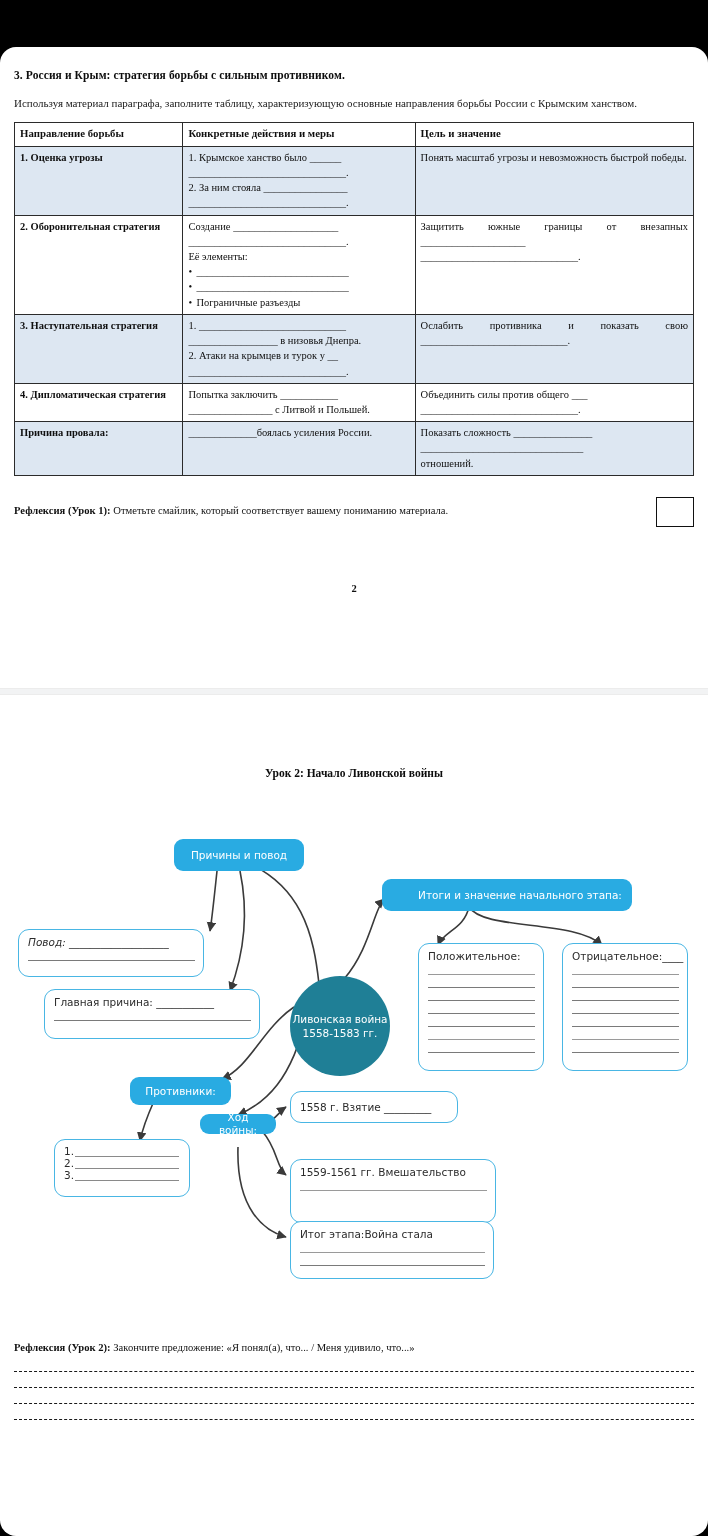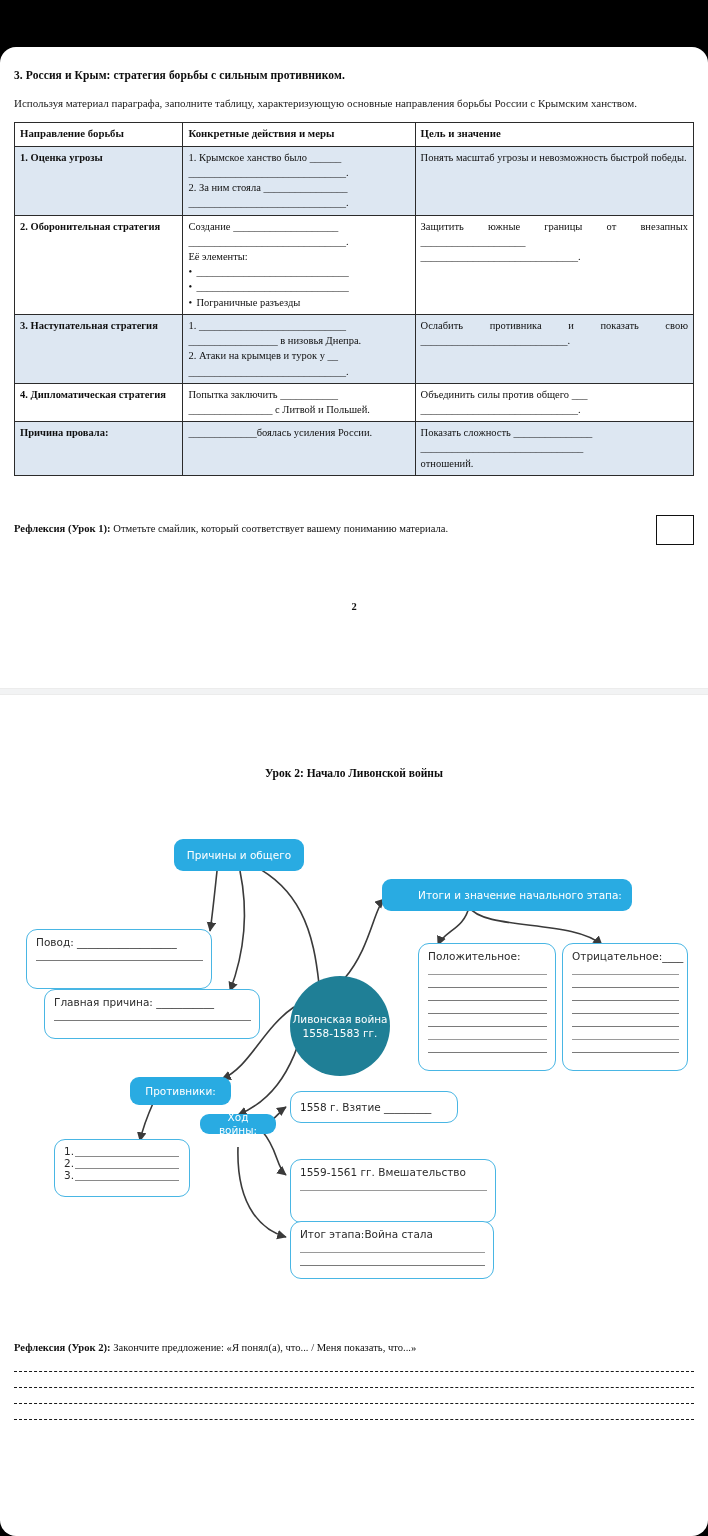--- a/index.html
+++ b/index.html
@@ -87,21 +87,21 @@
   td.rowhead { font-weight: bold; }
   .jt { text-align: justify; text-justify: inter-word; }
   .bul { margin: 0; padding: 0; list-style: none; }
   .bul li { position: relative; padding-left: 8px; }
   .bul li:before { content: "•"; position: absolute; left: 0; }
 
   
   .reflect-row {
     display: flex;
     align-items: flex-start;
-    margin-top: 39px;
+    margin-top: 21px;
   }
   .reflect-text {
     font-size: 10.6px;
     color: #101010;
     flex: 1 1 auto;
     padding-top: 7px;
     line-height: 1.4;
   }
   .reflect-text b { font-weight: bold; }
   .smiley-box {
@@ -337,39 +337,39 @@
       </g>
     </svg>
 
     <div class="node circle" style="left:276px; top:197px; width:100px; height:100px;">
       <div>
         <div>Ливонская война</div>
         <div>1558-1583 гг.</div>
       </div>
     </div>
 
-    <div class="node pill" style="left:160px; top:60px; width:130px; height:32px;">Причины и общего</div>
+    <div class="node pill" style="left:160px; top:60px; width:130px; height:32px;">Причины и повод</div>
 
     <div class="node pill" style="left:368px; top:100px; width:250px; height:32px;padding-left:36px;">Итоги и значение начального этапа:</div>
 
     <div class="node pill" style="left:116px; top:298px; width:101px; height:28px;">Противники:</div>
 
     <div class="node pill" style="left:186px; top:335px; width:76px; height:20px;">Ход войны:</div>
 
-    <div class="node card" style="left:12px; top:150px; width:186px; height:60px;">
+    <div class="node card" style="left:4px; top:150px; width:186px; height:48px;font-style:italic;">
       <div class="ttl">Повод: ___________________</div>
       <div class="fullline"></div>
     </div>
 
     <div class="node card" style="left:30px; top:210px; width:216px; height:50px;">
       <div class="ttl">Главная причина: ___________</div>
       <div class="fullline"></div>
     </div>
 
-    <div class="node card" style="left:404px; top:164px; width:138px; height:128px;">
+    <div class="node card" style="left:404px; top:164px; width:126px; height:128px;">
       <div class="ttl">Положительное:</div>
       <div class="fullline alt"></div>
       <div class="fullline"></div>
       <div class="fullline"></div>
       <div class="fullline"></div>
       <div class="fullline"></div>
       <div class="fullline alt"></div>
       <div class="fullline"></div>
     </div>
 
@@ -408,19 +408,19 @@
 
     <div class="node card" style="left:276px; top:442px; width:204px; height:58px;">
       <div class="ttl">Итог этапа:Война стала</div>
       <div class="fullline alt"></div>
       <div class="fullline"></div>
     </div>
 
   </div>
 
   <div class="reflect2">
-    <b>Рефлексия (Урок 2):</b><span> Закончите предложение: «Я понял(а), что... / Меня показать, что...»</span>
+    <b>Рефлексия (Урок 2):</b><span> Закончите предложение: «Я понял(а), что... / Меня удивило, что...»</span>
   </div>
   <div class="dashline"></div>
   <div class="dashline"></div>
   <div class="dashline"></div>
   <div class="dashline"></div>
 </div>
 
 </body></html>

